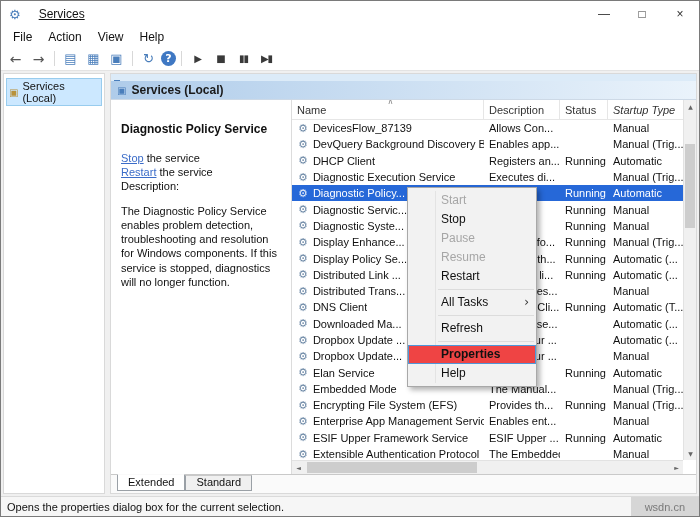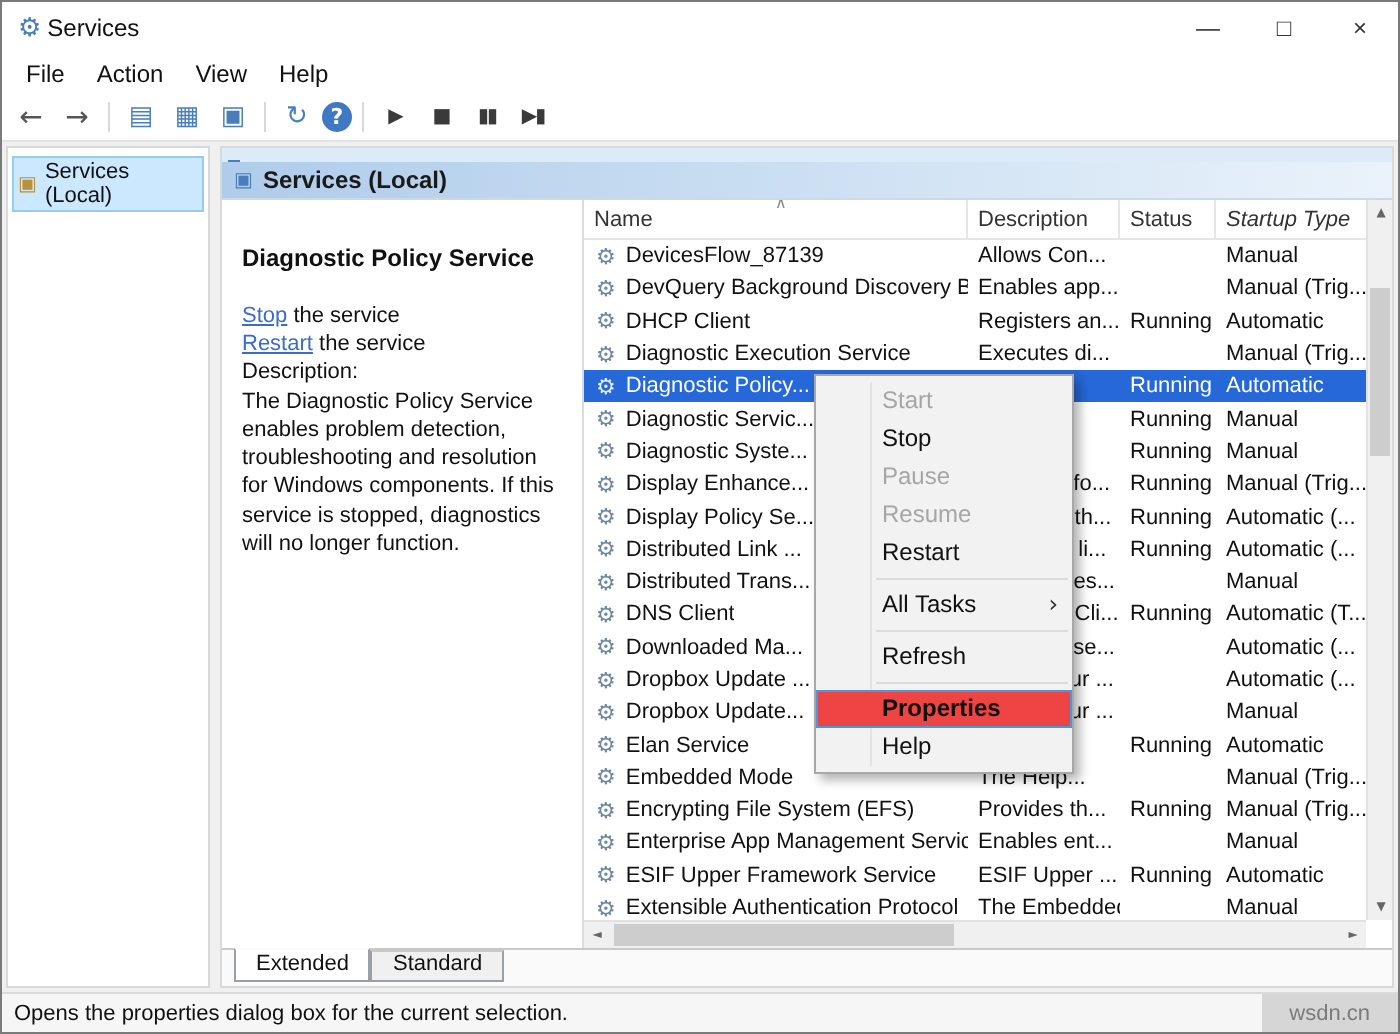--- a/index.html
+++ b/index.html
@@ -6,21 +6,21 @@
   html,body { margin:0; padding:0; background:#bfbfbf; }
   #window {
     position:relative; width:700px; height:517px; background:#fff;
     border:1px solid #7a7a7a; font-family:"Liberation Sans", sans-serif;
     font-size:12px; color:#111; overflow:hidden; display:flex; flex-direction:column;
   }
 
   
   .titlebar { height:26px; display:flex; align-items:center; background:#fff; flex:none; }
   .app-icon { margin-left:8px; font-size:13px; color:#4a7ebb; font-family:"DejaVu Sans",sans-serif; }
-  .title-text { margin-left:3px; }
+  .title-text { margin-left:18px;text-decoration:underline; }
   .tb-spacer { flex:1; }
   .wbtn { width:38px; height:26px; display:flex; align-items:center; justify-content:center; color:#333; font-size:12px; }
 
   
   .menubar { height:20px; display:flex; align-items:center; padding-left:4px; flex:none; }
   .menu-item { padding:0 8px; }
 
   
   .toolbar { height:24px; display:flex; align-items:center; padding-left:4px; gap:2px; border-bottom:1px solid #e3e3e3; flex:none; }
   .tbtn { width:21px; height:21px; display:flex; align-items:center; justify-content:center; color:#4a7ebb; font-size:13px; font-family:"DejaVu Sans",sans-serif; }
@@ -44,21 +44,21 @@
                 font-weight:bold; color:#1a1a1a; }
   .hdr-icon { font-size:10px; color:#4a7ebb; font-family:"DejaVu Sans",sans-serif; }
 
   .content-row { flex:1; display:flex; min-height:0; }
 
   
   .detail-pane { width:180px; flex:none; padding:22px 8px 0 10px; font-size:11px; overflow:hidden; }
   .svc-title { font-weight:bold; font-size:12px; margin-bottom:16px; }
   .svc-links { line-height:1.25; }
   .link { color:#3b6cc8; text-decoration:underline; }
-  .desc-label { margin-bottom:2px; }
+  .desc-label { margin-bottom:12px; }
   .desc-text { line-height:1.3; }
 
   
   .list-pane { flex:1; min-width:0; border-left:1px solid #dcdcdc; display:flex; flex-direction:column; position:relative; }
   .list-head { height:20px; flex:none; display:flex; font-size:11px; color:#333; border-bottom:1px solid #e6e6e6; padding-right:13px; }
   .hcell { padding:4px 4px 0 5px; border-right:1px solid #e6e6e6; overflow:hidden; white-space:nowrap; }
   .hname { width:192px; position:relative; }
   .hdesc { width:76px; }
   .hstatus { width:48px; }
   .hstartup { flex:1; border-right:none;font-style:italic; }
@@ -324,21 +324,21 @@
                 </span>
                 <span class="lcell c-desc" data-name="service-description-cell"></span>
                 <span class="lcell c-status" data-name="service-status-cell">Running</span>
                 <span class="lcell c-startup" data-name="service-startup-cell">Automatic</span>
               </div>
               <div class="lrow" data-name="service-row">
                 <span class="lcell c-name" data-name="service-name-cell">
                   <span class="gear" data-name="service-gear-icon">⚙</span>
                   <span class="ntext" data-name="service-name">Embedded Mode</span>
                 </span>
-                <span class="lcell c-desc" data-name="service-description-cell">The Help...</span>
+                <span class="lcell c-desc" data-name="service-description-cell">The Manual...</span>
                 <span class="lcell c-status" data-name="service-status-cell"></span>
                 <span class="lcell c-startup" data-name="service-startup-cell">Manual (Trig...</span>
               </div>
               <div class="lrow" data-name="service-row">
                 <span class="lcell c-name" data-name="service-name-cell">
                   <span class="gear" data-name="service-gear-icon">⚙</span>
                   <span class="ntext" data-name="service-name">Encrypting File System (EFS)</span>
                 </span>
                 <span class="lcell c-desc" data-name="service-description-cell">Provides th...</span>
                 <span class="lcell c-status" data-name="service-status-cell">Running</span>

